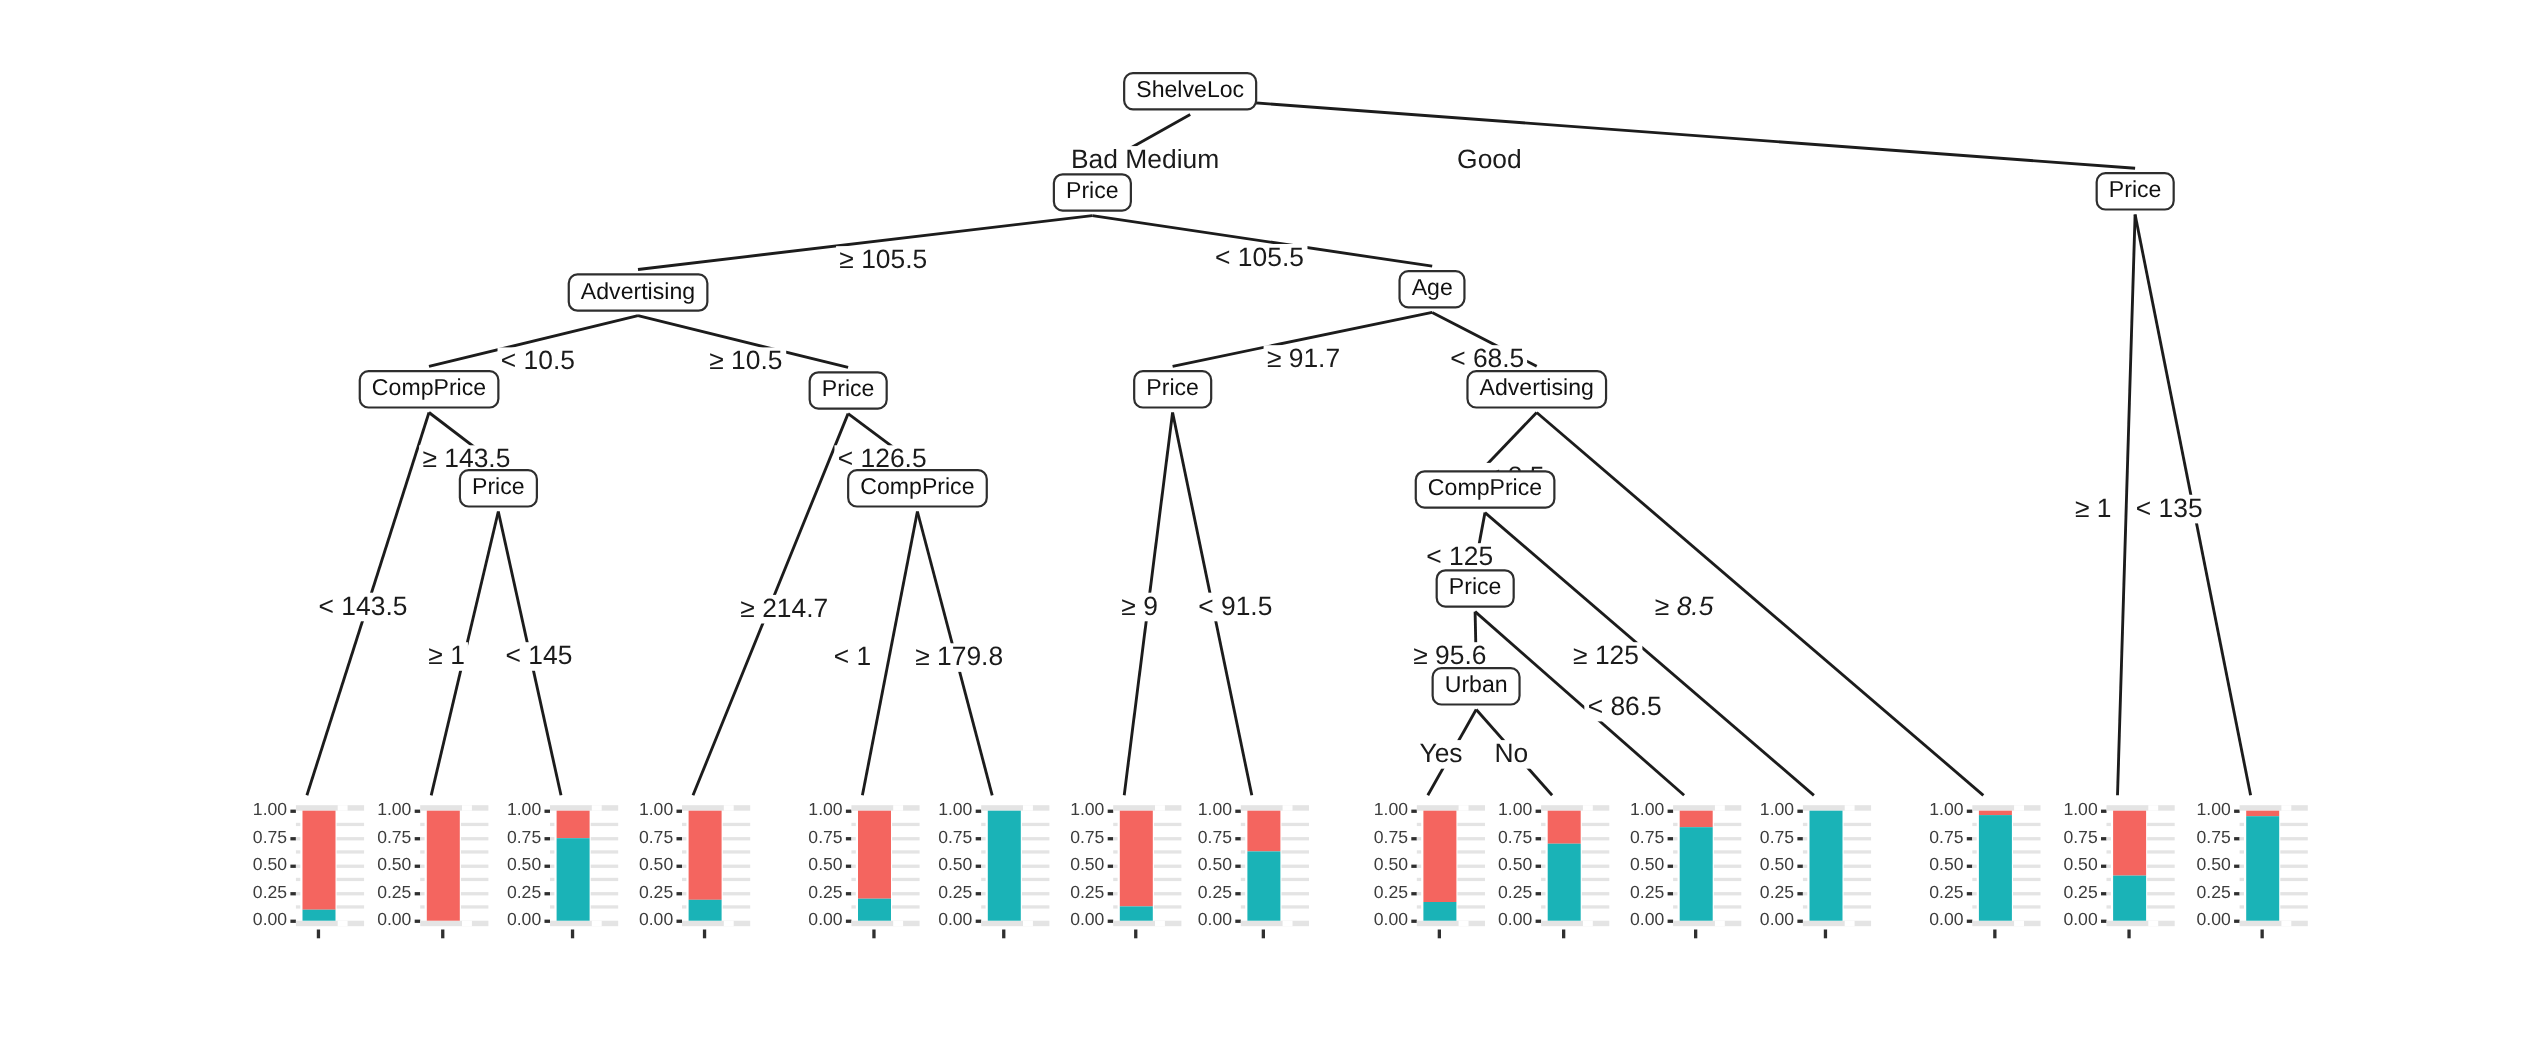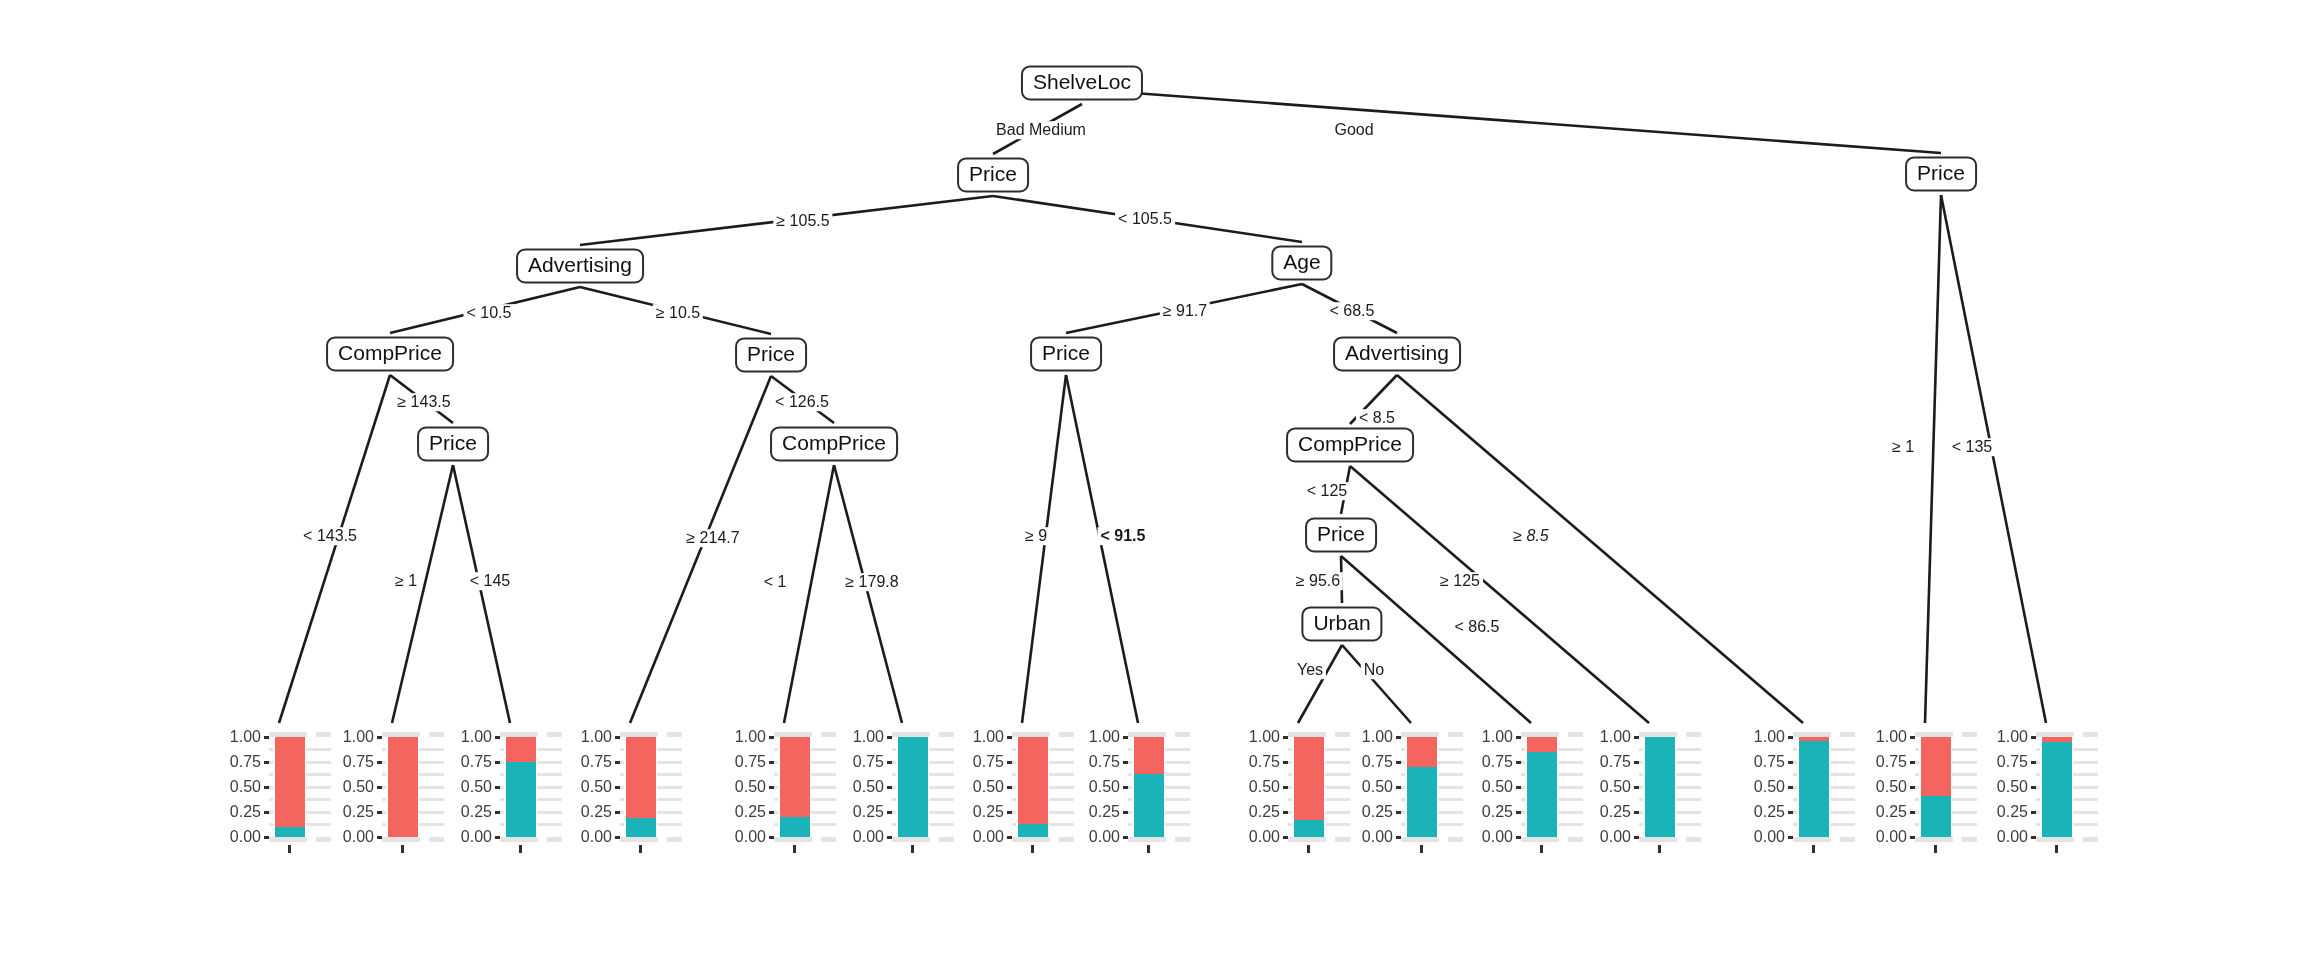--- a/index.html
+++ b/index.html
@@ -19,22 +19,22 @@
     border-radius: 9px;
     padding: 3px 10px 5px 10px;
     font-size: 21px; color: #111111;
     white-space: nowrap; line-height: 1.1;
   }
   .edge-label {
     position: absolute; z-index: 2;
     transform: translate(-50%, -50%);
     background: #ffffff;
     padding: 0 3px;
-    font-size: 16px; color: #1b1b1b;
-    white-space: nowrap; line-height: 1.1;
+    font-size: 24px; color: #1b1b1b;
+    white-space: nowrap; line-height: 1.1; margin-top: 16px;
   }
   .leaf-plot { position: absolute; z-index: 2; width: 125px; height: 132px; }
   .ytick-label {
     position: absolute; left: 0; width: 51px; height: 18px;
     text-align: right; font-size: 16px; color: #3d3d3d; line-height: 18px;
   }
   .ytick-mark { position: absolute; left: 54px; width: 7px; height: 3px; background: #2f2f2f; }
   .leaf-panel { position: absolute; left: 59px; top: 5px; width: 62px; height: 110px; background: #ffffff; }
   .panel-strip { position: absolute; left: 0; width: 62px; height: 5px; background: #e4e4e4; }
   .panel-strip-gap { position: absolute; left: 38px; width: 9px; height: 5px; background: #ffffff; }
@@ -89,21 +89,21 @@
       <div class="edge-label" style="left: 424px; top: 402px;">≥  143.5</div>
       <div class="edge-label" style="left: 406px; top: 581px;">≥  1</div>
       <div class="edge-label" style="left: 490px; top: 581px;">&lt;  145</div>
       <div class="edge-label" style="left: 713px; top: 538px;">≥  214.7</div>
       <div class="edge-label" style="left: 802px; top: 402px;">&lt;  126.5</div>
       <div class="edge-label" style="left: 775px; top: 582px;">&lt;  1</div>
       <div class="edge-label" style="left: 872px; top: 582px;">≥  179.8</div>
       <div class="edge-label" style="left: 1185px; top: 311px;">≥  91.7</div>
       <div class="edge-label" style="left: 1352px; top: 311px;">&lt;  68.5</div>
       <div class="edge-label" style="left: 1036px; top: 536px;">≥  9</div>
-      <div class="edge-label" style="left: 1123px; top: 536px; font-weight: bold;">&lt;  91.5</div>
+      <div class="edge-label" style="left: 1123px; top: 536px;">&lt;  91.5</div>
       <div class="edge-label" style="left: 1377px; top: 418px;">&lt;  8.5</div>
       <div class="edge-label" style="left: 1531px; top: 536px; font-style: italic;">≥  8.5</div>
       <div class="edge-label" style="left: 1327px; top: 491px;">&lt;  125</div>
       <div class="edge-label" style="left: 1460px; top: 581px;">≥  125</div>
       <div class="edge-label" style="left: 1318px; top: 581px;">≥  95.6</div>
       <div class="edge-label" style="left: 1477px; top: 627px;">&lt;  86.5</div>
       <div class="edge-label" style="left: 1310px; top: 670px;">Yes</div>
       <div class="edge-label" style="left: 1374px; top: 670px;">No</div>
       <div class="edge-label" style="left: 1903px; top: 447px;">≥  1</div>
       <div class="edge-label" style="left: 1972px; top: 447px;">&lt;  135</div>

